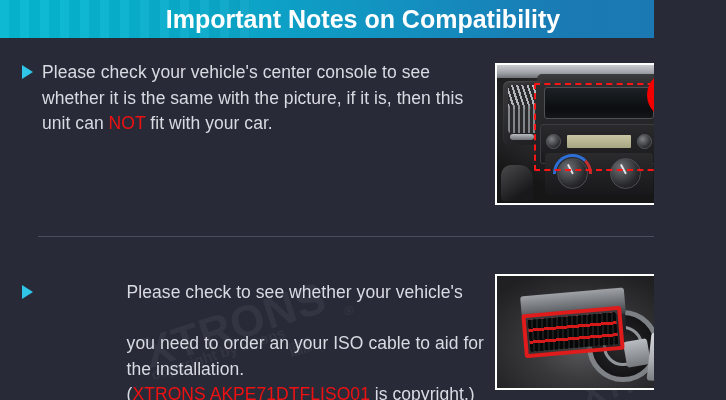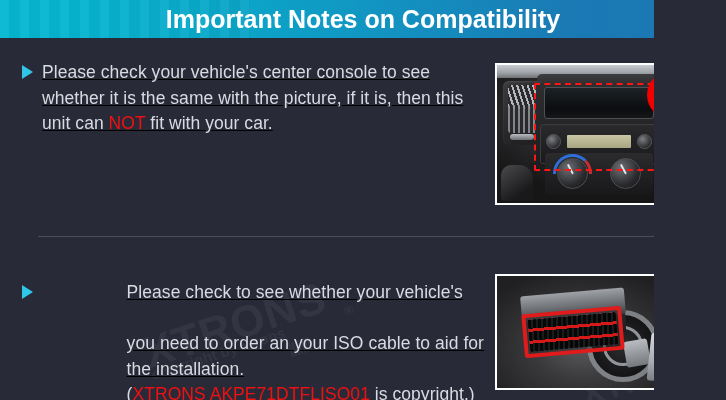--- a/index.html
+++ b/index.html
@@ -113,21 +113,20 @@
   }
   .wm-chev-1 { left: 706px; top: 180px; }
   .wm-chev-2 { left: 706px; top: 318px; }
 
   
   .block {
     position: absolute;
     display: flex;
     align-items: flex-start;
     z-index: 3;
-    text-decoration: underline;
   }
   .block-1 { left: 22px; top: 60px; width: 460px; }
   .block-2 { left: 22px; top: 280px; width: 462px; justify-content: space-between; }
 
   .bullet {
     width: 0; height: 0;
     border-top: 7px solid transparent;
     border-bottom: 7px solid transparent;
     border-left: 11px solid #2fc6e8;
     margin-top: 5px;

